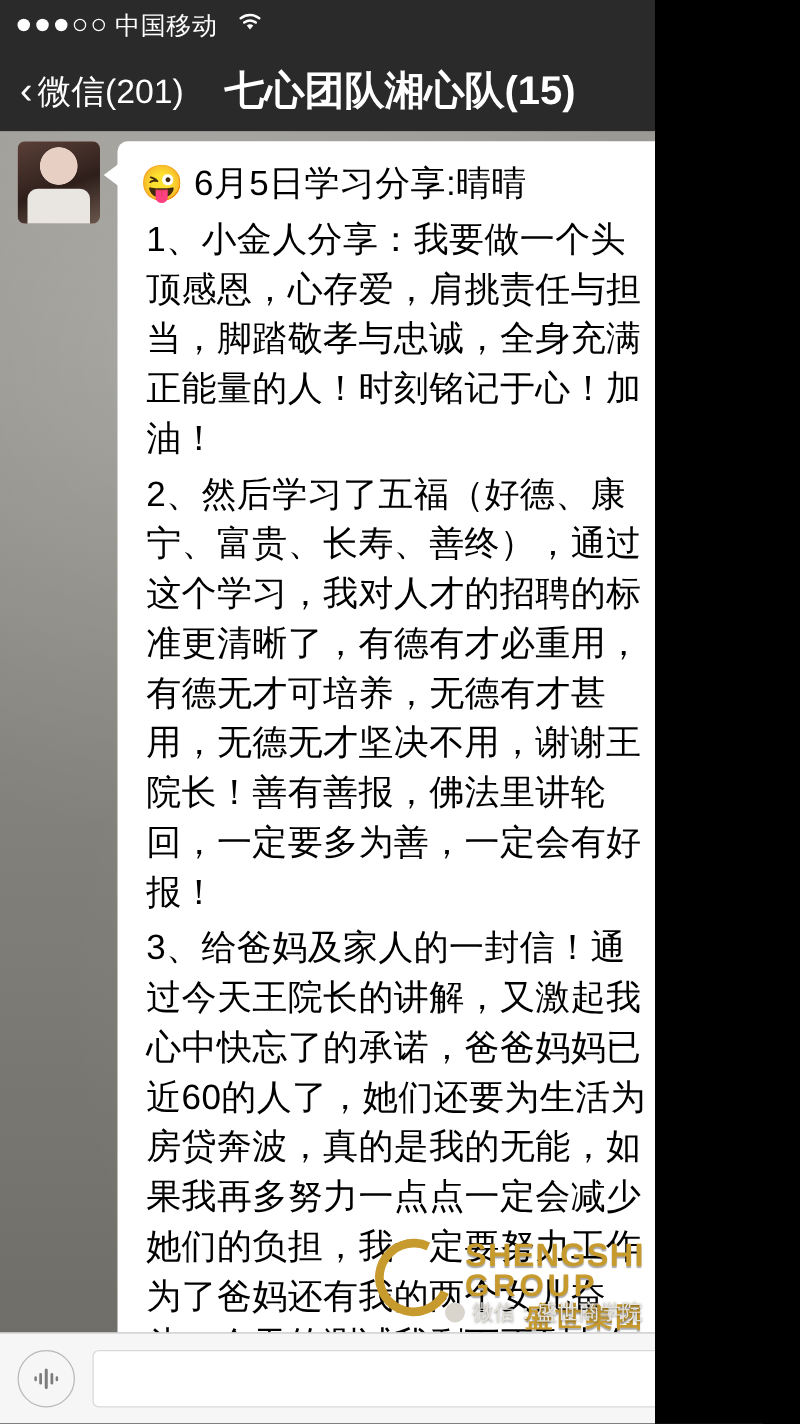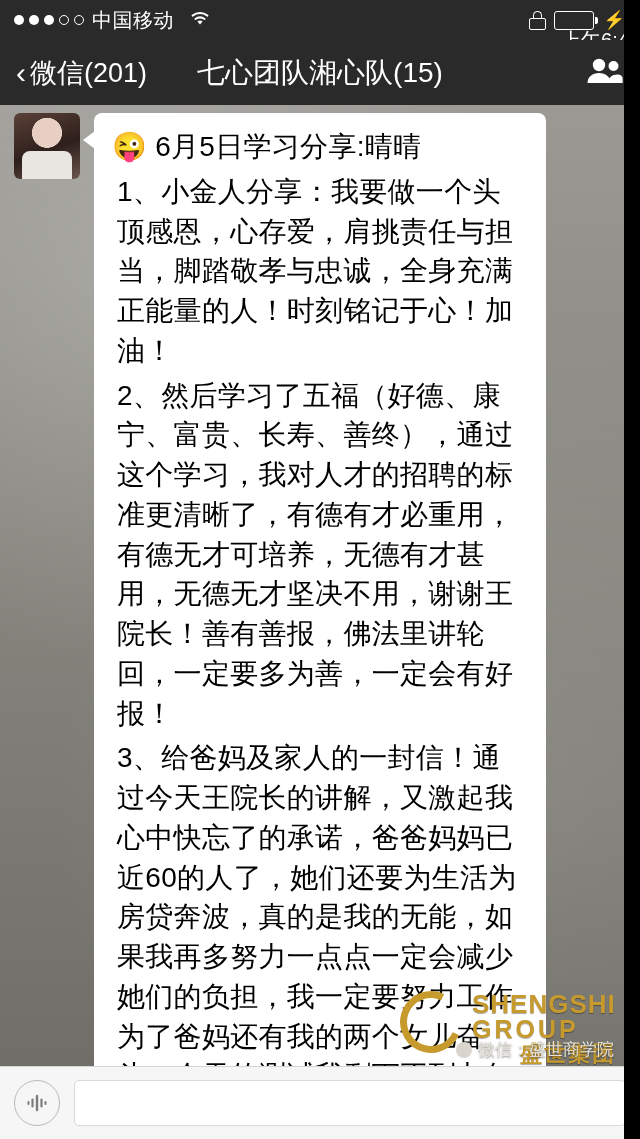--- a/index.html
+++ b/index.html
@@ -5,21 +5,21 @@
   * { box-sizing: border-box; margin: 0; padding: 0; }
   html, body {
     width: 640px;
     height: 1139px;
     overflow: hidden;
     font-family: "Liberation Sans", sans-serif;
     background: #000;
   }
   #screen {
     position: relative;
-    width: 624px;
+    width: 524px;
     height: 1139px;
     overflow: hidden;
     background: #404040;
   }
 
   
   #statusbar {
     position: absolute;
     top: 0; left: 0;
     width: 640px;
@@ -123,22 +123,22 @@
   }
   .chev {
     font-size: 30px;
     line-height: 1;
     font-weight: 300;
   }
   .nav-title {
     position: absolute;
     left: 0; right: 0;
     text-align: center;
-    font-size: 28px;
-    font-weight: normal;
+    font-size: 32px;
+    font-weight: bold;
     pointer-events: none;
   }
   .nav-right {
     margin-left: auto;
     position: relative;
     z-index: 2;
     display: flex;
     align-items: center;
   }
   .people-icon { display: block; }

